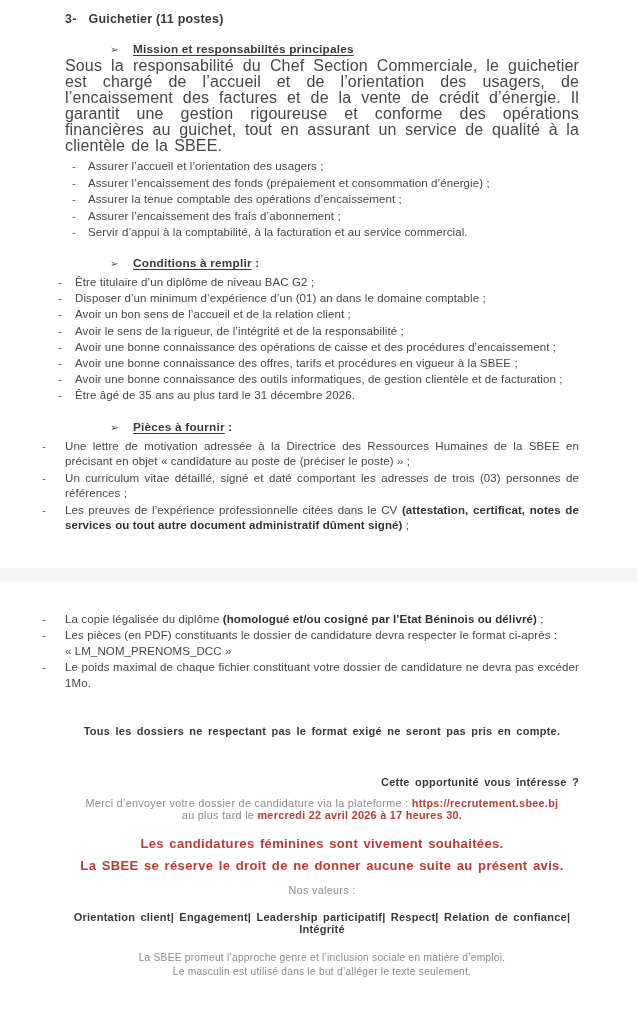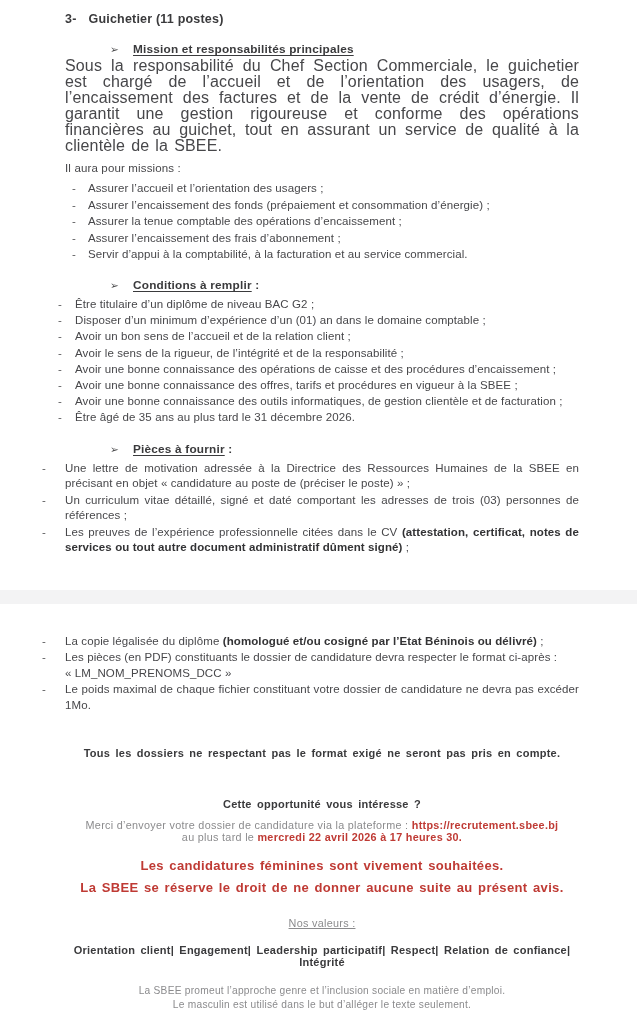--- a/index.html
+++ b/index.html
@@ -51,50 +51,49 @@
 
   
   .page-band { margin: 34px -58px 0 -65px; height: 14px; background: #f3f3f4; }
 
   
   .center-bold {
     text-align: center; font-weight: bold; font-size: 11px; color: #3a3a3c;
     letter-spacing: 0.25px; word-spacing: 2px;
   }
   .warning-line { margin-top: 34px; }
-  .opportunity { margin-top: 39px; }
+  .opportunity { margin-top: 39px; text-align: right; }
   .muted-line { text-align: center; font-size: 10.8px; color: #8b8b8d; letter-spacing: 0.3px; }
   .apply-line1 { margin-top: 9px; }
   .apply-line2 { }
   .red-bold { font-weight: bold; color: #bf3a34; }
   .red-line { text-align: center; font-weight: bold; font-size: 13px; color: #bf3a34; letter-spacing: 0.35px; word-spacing: 1.5px; }
   .women-line { margin-top: 15px; }
   .notice1 { margin-top: 19px; }
   .notice2 { margin-top: 7px; }
-  .values-label { margin-top: 22px; text-decoration: underline; }
+  .values-label { margin-top: 11px; }
   .values-line { margin-top: 15px; font-size: 11px; }
   .footer { margin-top: 16px; text-align: center; font-size: 10.2px; color: #8b8b8d; line-height: 13.5px; letter-spacing: 0.25px; }
   a.platform { color: #bf3a34; font-weight: bold; text-decoration: none; }
 </style>
 </head>
 <body>
 
 <div class="doc">
   <div class="page-inner">
 
     <div class="title-row">
       <span>3-</span>
       <span>Guichetier (11 postes)</span>
     </div>
 
     <div class="sec-heading">
       <span class="arrow">➢</span><span class="h-text">Mission et responsabilités principales</span>
     </div>
     <div class="para">Sous la responsabilité du Chef Section Commerciale, le guichetier est chargé de l’accueil et de l’orientation des usagers, de l’encaissement des factures et de la vente de crédit d’énergie. Il garantit une gestion rigoureuse et conforme des opérations financières au guichet, tout en assurant un service de qualité à la clientèle de la SBEE.</div>
-    <div class="intro-line">Il aura pour missions :</div>
 
     <div class="blist blist-missions">
       <div class="li">
           <span class="dash">-</span>
           <div class="li-text">Assurer l’accueil et l’orientation des usagers ;</div>
         </div>
       <div class="li">
           <span class="dash">-</span>
           <div class="li-text">Assurer l’encaissement des fonds (prépaiement et consommation d’énergie) ;</div>
         </div>

